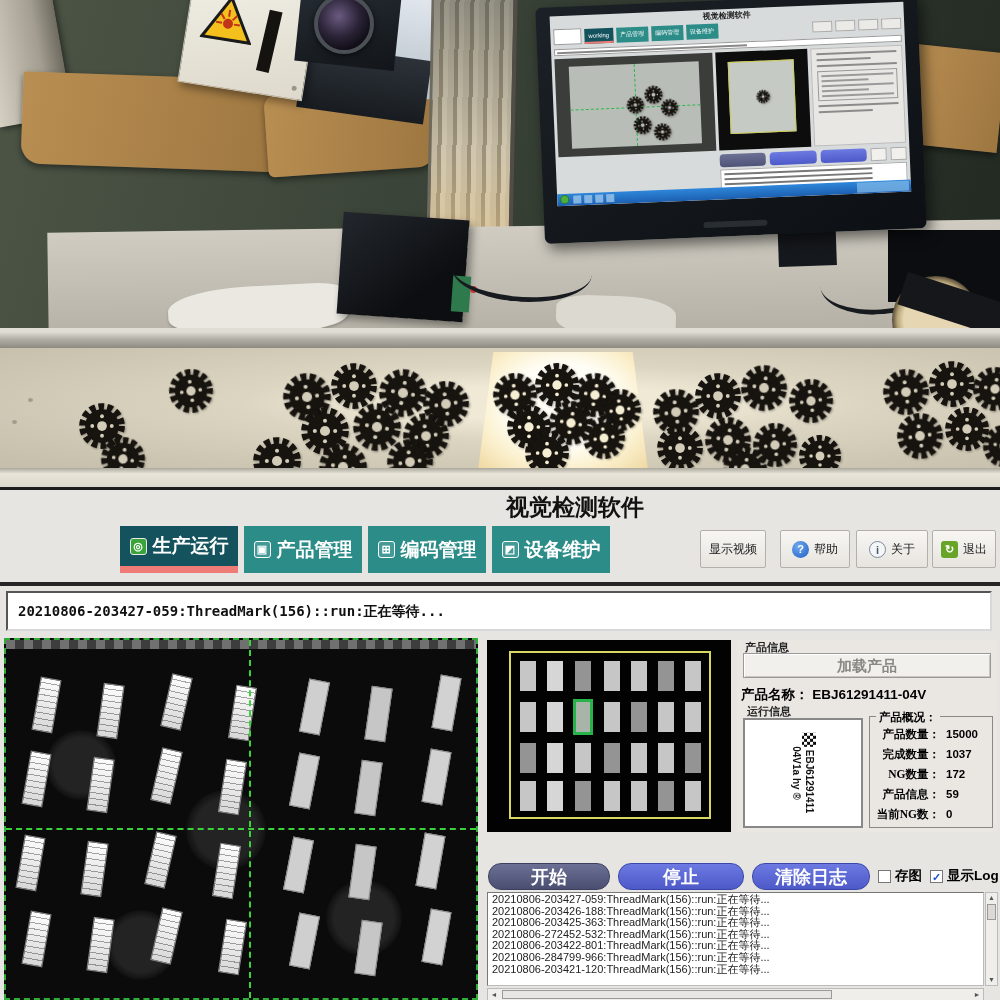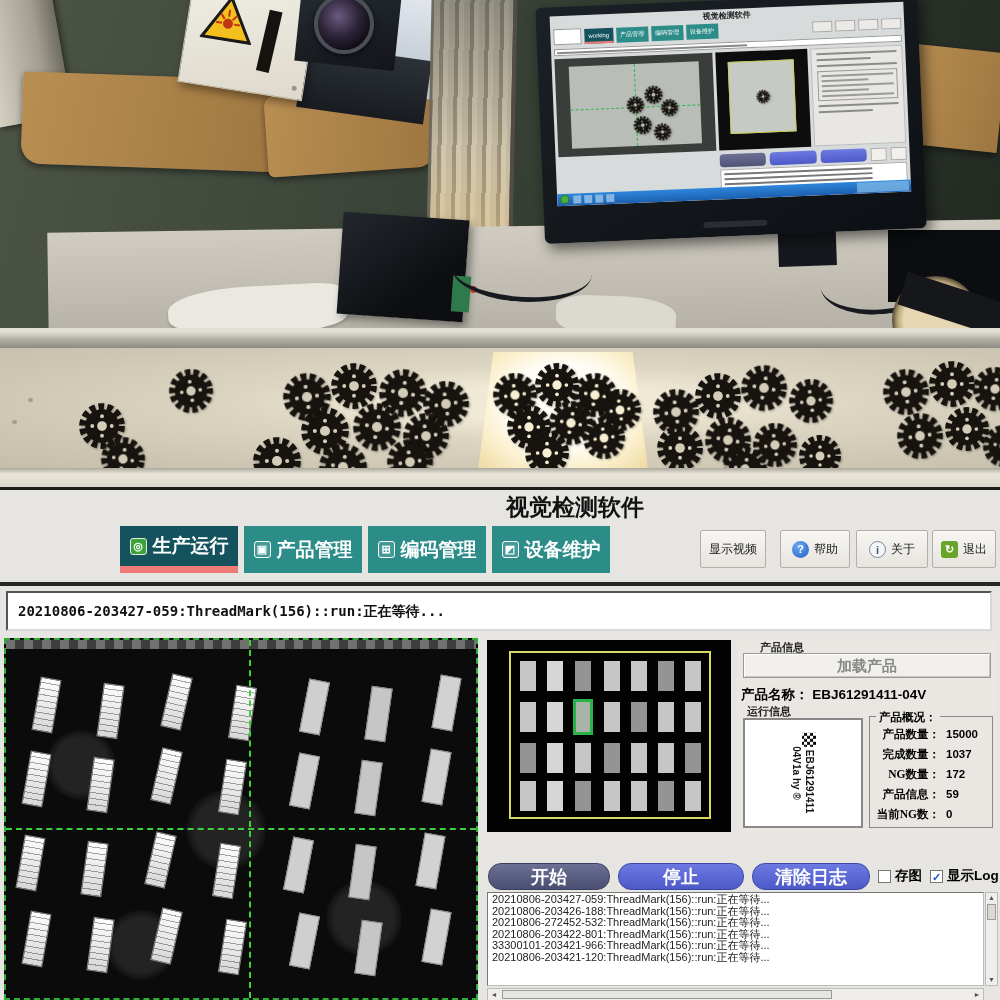--- a/index.html
+++ b/index.html
@@ -585,21 +585,21 @@
             <i></i>
             <i></i>
             <i></i>
             <i></i>
             <i></i>
         </div>
       </div>
     </div>
 
     <div class="info">
-      <span class="grp-label" style="left:23px;top:0">产品信息</span>
+      <span class="grp-label" style="left:8px;top:0">产品信息</span>
       <div class="load-btn">加载产品</div>
       <div class="pname">
         <span>产品名称：</span>
         <span>EBJ61291411-04V</span>
       </div>
       <span class="grp-label runinfo">运行信息</span>
 
       <div class="preview">
         <div class="pv-rot">
           <span class="dm"></span><span>EBJ61291411</span><br>
@@ -643,23 +643,24 @@
       </label>
       <label class="chk">
         <span class="box">✓</span>
         <span>显示Log</span>
       </label>
     </div>
 
     <div class="logbox">
       <div class="logline">20210806-203427-059:ThreadMark(156)::run:正在等待...</div>
       <div class="logline">20210806-203426-188:ThreadMark(156)::run:正在等待...</div>
+      <div class="logline">20210806-203425-363:ThreadMark(156)::run:正在等待...</div>
       <div class="logline">20210806-272452-532:ThreadMark(156)::run:正在等待...</div>
       <div class="logline">20210806-203422-801:ThreadMark(156)::run:正在等待...</div>
-      <div class="logline">33300101-203421-966:ThreadMark(156)::run:正在等待...</div>
+      <div class="logline">20210806-284799-966:ThreadMark(156)::run:正在等待...</div>
       <div class="logline">20210806-203421-120:ThreadMark(156)::run:正在等待...</div>
     </div>
 
     <div class="vscroll">
       <span class="arr" style="top:0">▲</span>
       <span class="thumb"></span>
       <span class="arr" style="bottom:0">▼</span>
     </div>
     <div class="hscroll">
       <span class="arr" style="left:0">◄</span>

